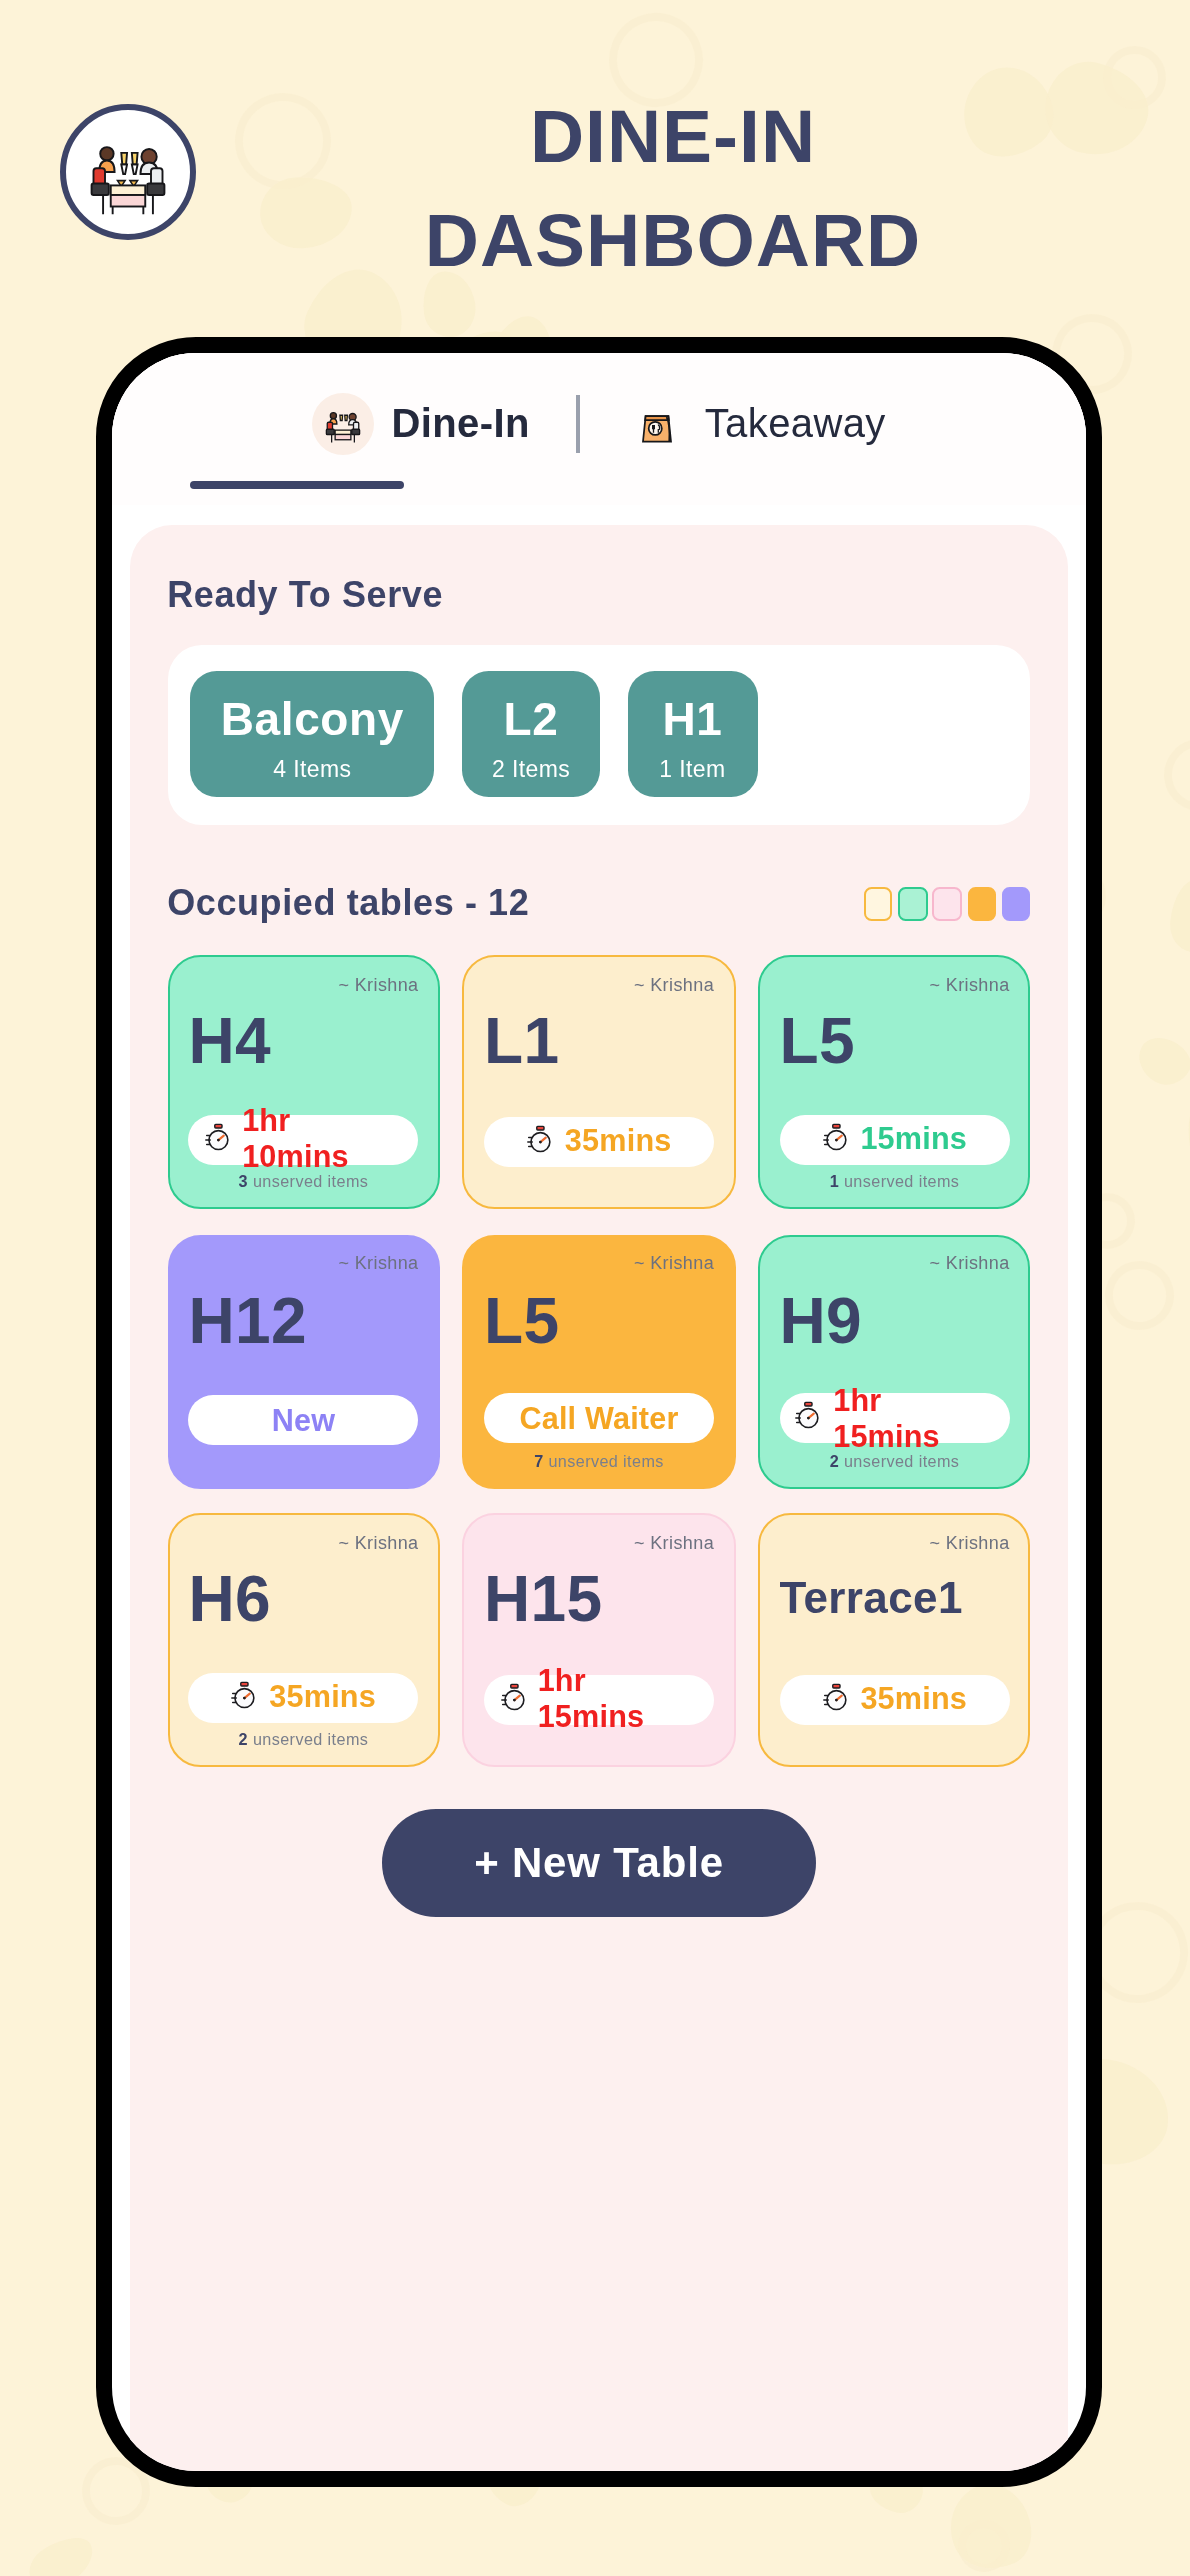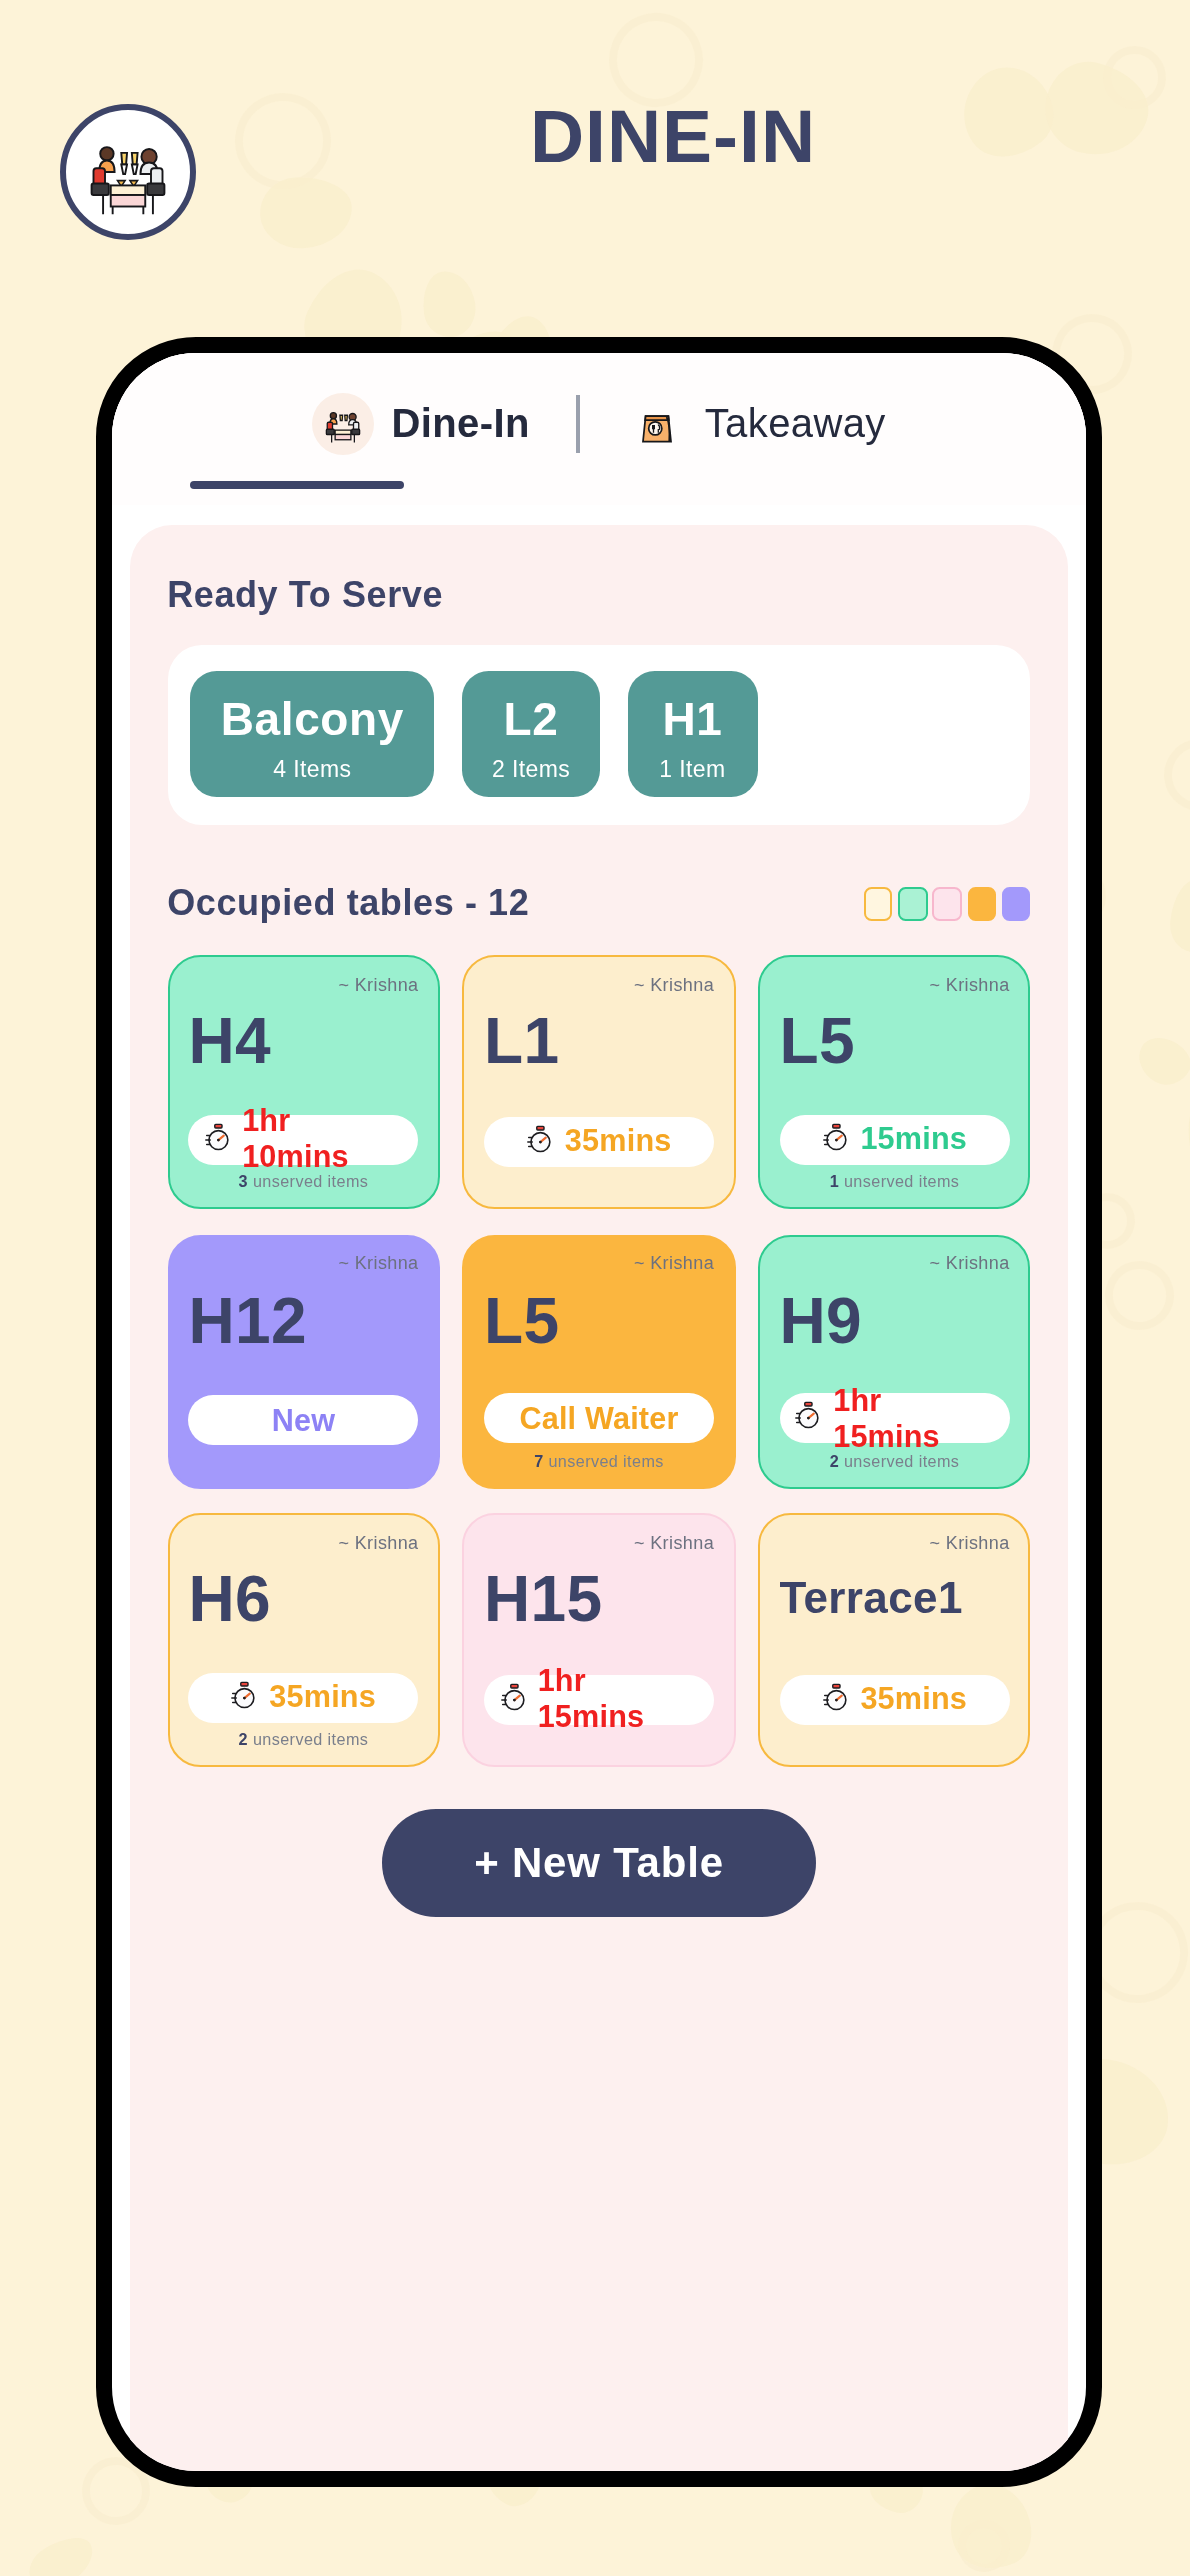--- a/index.html
+++ b/index.html
@@ -330,20 +330,21 @@
         <rect x="30" y="62" width="36" height="10" fill="#fdf0d4" stroke="#17171a" stroke-width="2"></rect>
         <rect x="30" y="72" width="36" height="12" fill="#fad6d6" stroke="#17171a" stroke-width="2"></rect>
         <path d="M32 84 l0 8 M64 84 l0 8" stroke="#17171a" stroke-width="2" fill="none"></path>
         <path d="M22 72 l0 20 M74 72 l0 20" stroke="#17171a" stroke-width="2" fill="none"></path>
       </svg>
     </span>
   </div>
 
   <div id="title-block">
     <div class="title-line">DINE-IN</div>
+    <div class="title-line">DASHBOARD</div>
   </div>
 </div>
 
 <div id="phone-wrap">
   <div id="phone">
 
     <div id="tabbar-zone">
       <div id="tabbar">
         <div class="tab active">
           <span class="tab-icon dinein">

